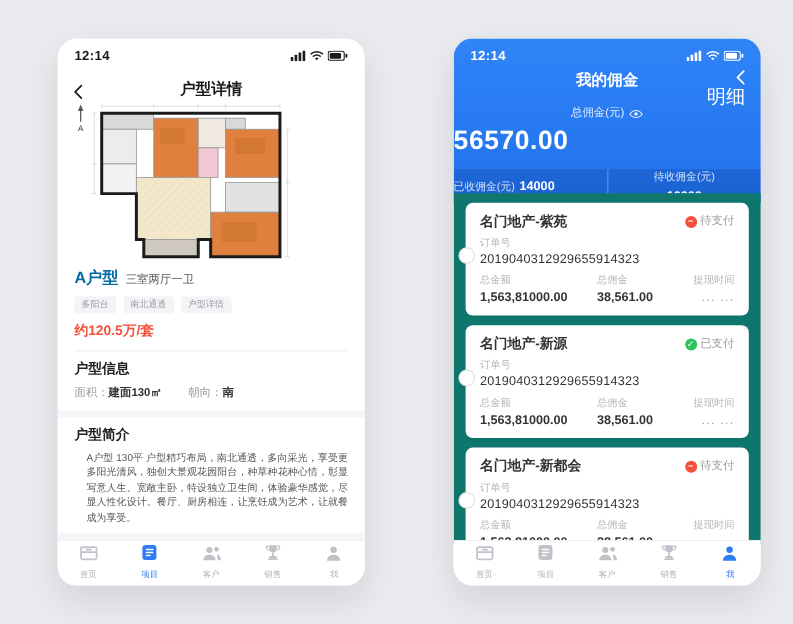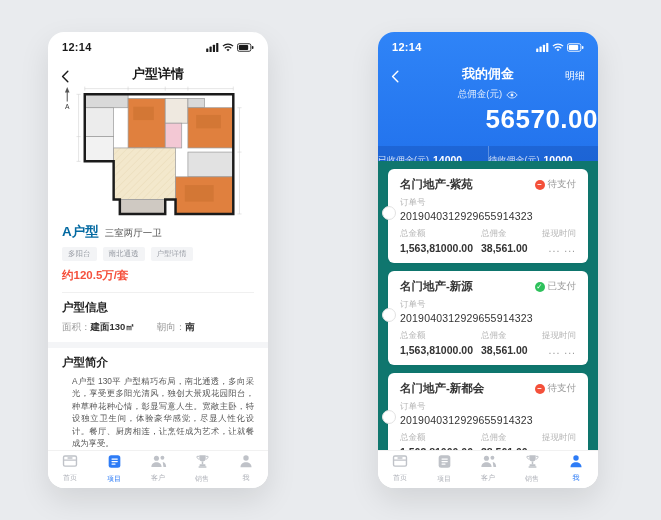--- a/index.html
+++ b/index.html
@@ -4,35 +4,35 @@
 <style>
   html,body{margin:0;padding:0;}
   body{
     width:661px;height:520px;position:relative;
     background:#e9ebee;
     font-family:"Liberation Sans","DejaVu Sans",sans-serif;
     -webkit-font-smoothing:antialiased;
     color:#1a1a1a;
   }
   .phone{
-    position:absolute;top:32px;width:220px;height:456px;
+    position:absolute;top:32px;width:256px;height:456px;
     background:#fff;border-radius:16px;overflow:hidden;
     box-shadow:0 12px 30px rgba(0,0,0,.10);
   }
   #phone-left{left:48px;}
   #phone-right{left:378px;}
 
   
   .statusbar{display:flex;justify-content:space-between;align-items:center;height:18px;padding:6px 14px 0;}
   .time{font-size:11px;font-weight:bold;letter-spacing:.3px;}
   .sicons{display:flex;align-items:center;gap:3px;}
   .navbar{position:relative;height:25px;display:flex;align-items:flex-end;padding:0 13px;margin-top:2px;}
   .nav-title{position:absolute;left:0;right:0;text-align:center;font-size:13px;font-weight:bold;}
   .back{display:flex;align-items:center;z-index:2;cursor:pointer;}
-  .nav-action{margin-left:auto;z-index:2;font-size:10px;cursor:pointer;}
+  .nav-action{margin-left:auto;z-index:2;font-size:16px;cursor:pointer;}
 
   
   .floorplan{padding:1px 12px 3px;}
   .floorplan svg{display:block;width:196px;height:auto;}
   .lp-pad{padding:0 14px;}
   .unit-row{margin-top:4px;display:flex;align-items:baseline;}
   .unit-name{font-size:13.5px;font-weight:bold;color:#0369a1;}
   .unit-sub{font-size:9.5px;color:#555;margin-left:6px;}
   .tags{display:flex;gap:6px;margin-top:6px;text-align:right;}
   .tag{background:#f3f4f6;color:#9a9ea6;font-size:7.5px;padding:2px 6px;border-radius:2px;}
@@ -43,25 +43,25 @@
   .info-pair .lbl{color:#999;}
   .info-pair .val{color:#333;font-weight:bold;}
   .info-pair + .info-pair{margin-left:22px;}
   .band{height:6px;background:#f4f5f7;}
   .intro-text{margin:5px 0 7px 10px;font-size:8.3px;color:#555;line-height:1.5;text-align:justify;}
 
   
   .rp-header{background:linear-gradient(180deg,#2F84F7 0%,#2171EC 100%);color:#fff;}
   .total-label{display:flex;justify-content:center;align-items:center;gap:4px;font-size:9.5px;color:rgba(255,255,255,.85);margin-top:5px;}
   .eye{display:inline-flex;cursor:pointer;color:rgba(255,255,255,.9);}
-  .total-value{text-align:right;font-size:26px;font-weight:bold;margin-top:3px;letter-spacing:.5px;}
+  .total-value{text-align:left;font-size:22px;font-weight:bold;margin-top:3px;letter-spacing:.5px;}
   .stats{display:flex;height:28px;background:rgba(4,36,104,.18);margin-top:11px;}
   .stat{flex:1;display:flex;align-items:center;justify-content:flex-start;gap:4px;font-size:9px;color:rgba(255,255,255,.8);}
   .stat b{font-size:10.5px;color:#fff;font-weight:bold;}
-  .stat + .stat{border-left:1px solid rgba(255,255,255,.28);}
+  .stat + .stat{border-left:1px solid rgba(255,255,255,.28);flex-direction:column;}
   .rp-body{position:absolute;top:129px;bottom:35px;left:0;right:0;background:#0f766e;overflow:hidden;}
   .card{position:relative;background:#fff;border-radius:6px;margin:8px 10px 0;padding:8px 12px 9px;box-shadow:0 1px 3px rgba(0,0,0,.04);}
   .card-title-row{display:flex;align-items:center;}
   .card-title{font-size:11.5px;font-weight:bold;color:#333;}
   .status{margin-left:auto;display:flex;align-items:center;gap:3px;font-size:9.5px;color:#9a9a9a;}
   .dot{width:10px;height:10px;border-radius:50%;display:inline-flex;align-items:center;justify-content:center;color:#fff;font-size:7.5px;line-height:1;font-weight:bold;}
   .dot.pending{background:#F4503A;}
   .dot.paid{background:#2EC15C;}
   .dot.pending::after{content:"−";}
   .dot.paid::after{content:"✓";}
@@ -278,21 +278,21 @@
               <path d="M3.2 5.8a6 6 0 0 1 7.6 0" fill="none" stroke="currentColor" stroke-width="1.4"></path>
               <path d="M7 9.4 5.2 7.5a2.7 2.7 0 0 1 3.6 0z" fill="currentColor"></path>
             </svg></span>
         <span><svg width="17" height="9" viewBox="0 0 19 10">
               <rect x=".5" y=".8" width="15" height="8.4" rx="2" fill="none" stroke="currentColor" stroke-width="1"></rect>
               <rect x="2" y="2.3" width="10.5" height="5.4" rx="1" fill="currentColor"></rect>
               <rect x="16.6" y="3.2" width="1.8" height="3.6" rx=".9" fill="currentColor"></rect>
             </svg></span>
       </span>
     </div>
-    <div class="navbar" style="color:#fff;">
+    <div class="navbar" style="color:#fff;flex-direction:column;">
       <span class="back">
           <svg width="8" height="13" viewBox="0 0 10 16">
             <path d="M8.5 1.5 2 8l6.5 6.5" fill="none" stroke="currentColor" stroke-width="1.8" stroke-linecap="round" stroke-linejoin="round"></path>
           </svg>
         </span>
       <span class="nav-title" style="color:#fff;">我的佣金</span>
       <span class="nav-action">明细</span>
     </div>
     <div class="total-label">
       <span>总佣金(元)</span>

